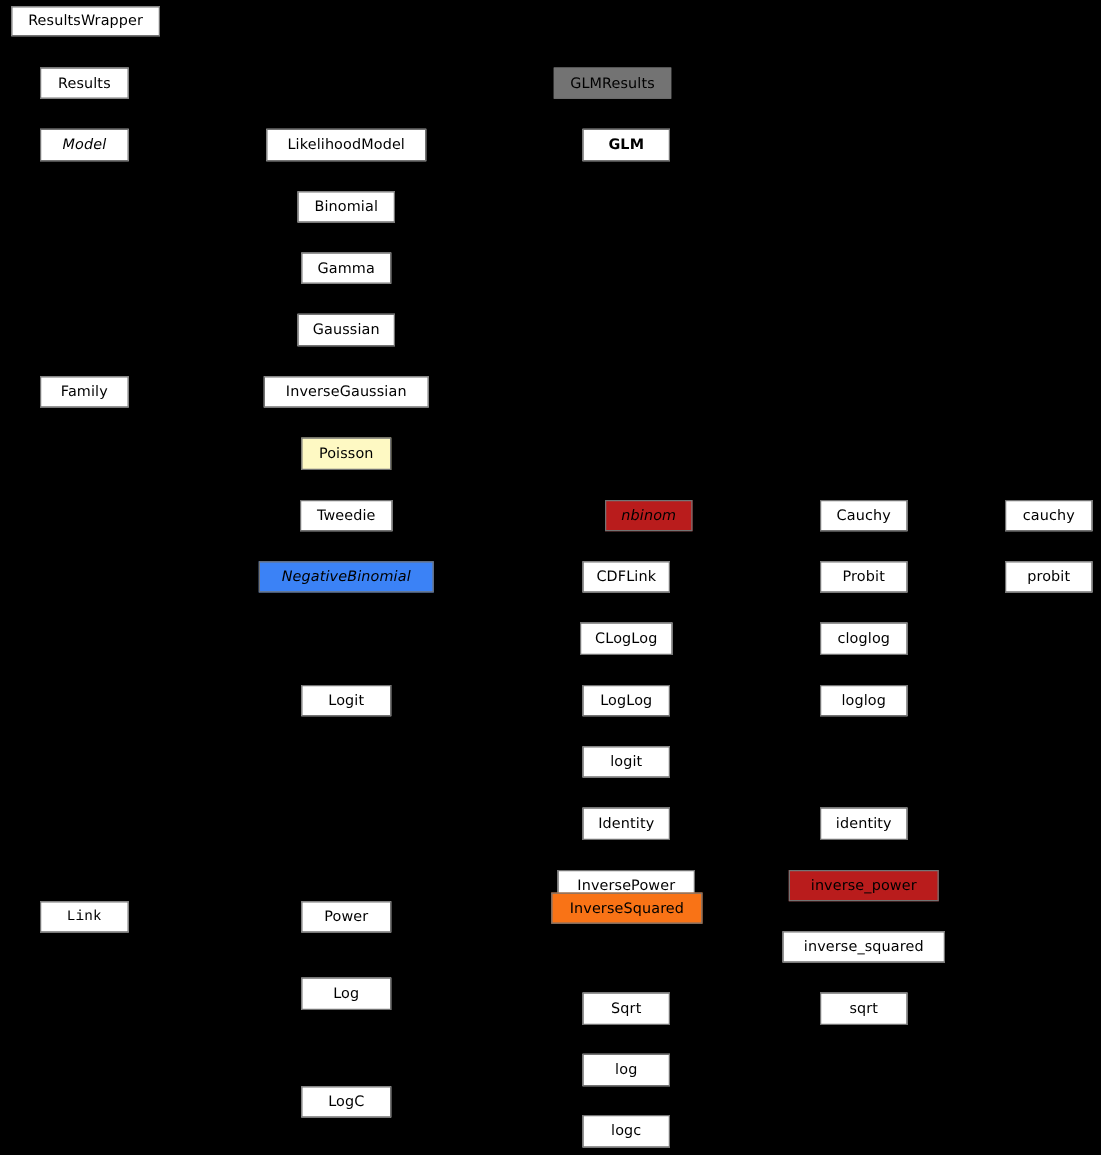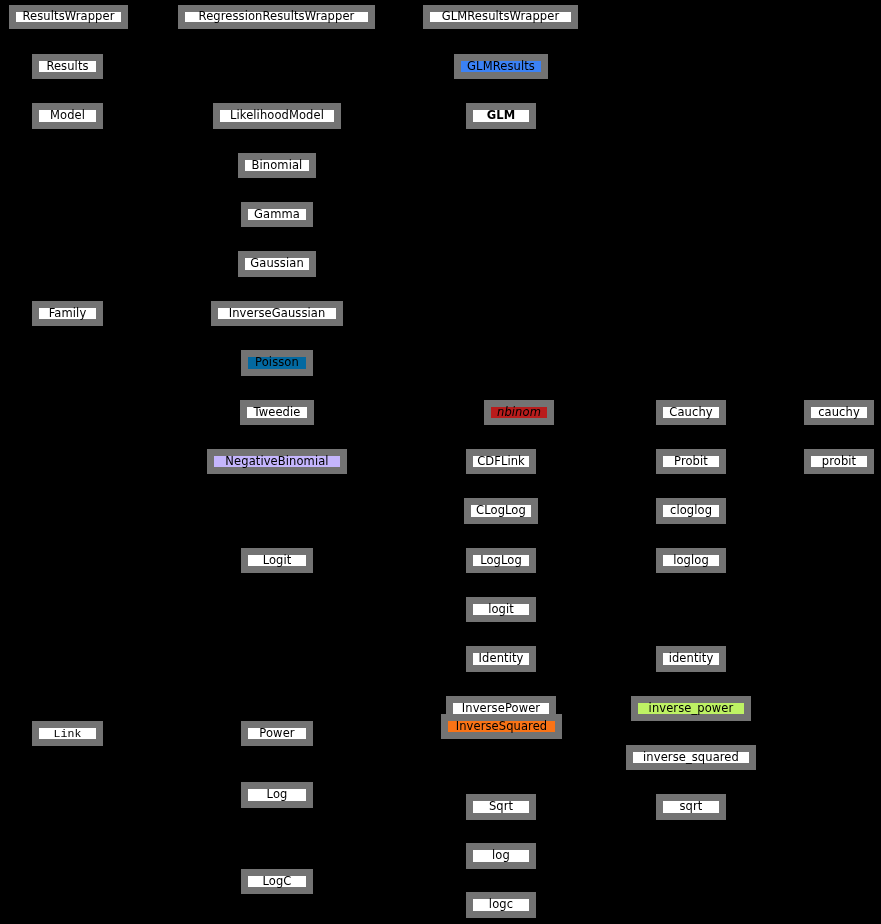--- a/index.html
+++ b/index.html
@@ -12,67 +12,65 @@
     width: 881px;
     height: 924px;
     background: #000000;
     overflow: hidden;
     font-family: "DejaVu Sans", sans-serif;
   }
   .node {
     position: absolute;
     box-sizing: border-box;
     background: #ffffff;
-    border: 7px solid #737373;
+    border: 1px solid #737373;
     color: #000000;
     font-size: 11.5px;
     line-height: 1;
     display: flex;
     align-items: center;
     justify-content: center;
     white-space: nowrap;
     letter-spacing: 0.1px;
   }
 </style>
 </head>
 <body>
 
 <div id="canvas" style="width: 881px; height: 924px; background: rgb(0, 0, 0);">
     <div class="node" style="left: 9px; top: 5px; width: 119px; height: 24px; background: rgb(255, 255, 255); color: rgb(0, 0, 0);">ResultsWrapper</div>
-    <div class="node" style="left: 178px; top: 5px; width: 197px; height: 24px; background: rgb(255, 255, 255); color: rgb(0, 0, 0);">RegressionResultsWrapper</div>
-    <div class="node" style="left: 423px; top: 5px; width: 155px; height: 24px; background: rgb(255, 255, 255); color: rgb(0, 0, 0);">GLMResultsWrapper</div>
     <div class="node" style="left: 32px; top: 54px; width: 71px; height: 25px; background: rgb(255, 255, 255); color: rgb(0, 0, 0);">Results</div>
-    <div class="node" style="left: 454px; top: 54px; width: 94px; height: 25px; background: #3b82f6; color: rgb(0, 0, 0);">GLMResults</div>
-    <div class="node" style="left: 32px; top: 103px; width: 71px; height: 26px; background: rgb(255, 255, 255); color: rgb(0, 0, 0);">Model</div>
+    <div class="node" style="left: 443px; top: 54px; width: 94px; height: 25px; background: #737373; color: rgb(0, 0, 0);">GLMResults</div>
+    <div class="node" style="left: 32px; top: 103px; width: 71px; height: 26px; background: rgb(255, 255, 255); color: rgb(0, 0, 0); font-style: italic;">Model</div>
     <div class="node" style="left: 213px; top: 103px; width: 128px; height: 26px; background: rgb(255, 255, 255); color: rgb(0, 0, 0);">LikelihoodModel</div>
     <div class="node" style="left: 466px; top: 103px; width: 70px; height: 26px; background: rgb(255, 255, 255); color: rgb(0, 0, 0); font-weight: bold;">GLM</div>
     <div class="node" style="left: 238px; top: 153px; width: 78px; height: 25px; background: rgb(255, 255, 255); color: rgb(0, 0, 0);">Binomial</div>
     <div class="node" style="left: 241px; top: 202px; width: 72px; height: 25px; background: rgb(255, 255, 255); color: rgb(0, 0, 0);">Gamma</div>
     <div class="node" style="left: 238px; top: 251px; width: 78px; height: 26px; background: rgb(255, 255, 255); color: rgb(0, 0, 0);">Gaussian</div>
     <div class="node" style="left: 32px; top: 301px; width: 71px; height: 25px; background: rgb(255, 255, 255); color: rgb(0, 0, 0);">Family</div>
     <div class="node" style="left: 211px; top: 301px; width: 132px; height: 25px; background: rgb(255, 255, 255); color: rgb(0, 0, 0);">InverseGaussian</div>
-    <div class="node" style="left: 241px; top: 350px; width: 72px; height: 26px; background: #0369a1; color: rgb(0, 0, 0);">Poisson</div>
+    <div class="node" style="left: 241px; top: 350px; width: 72px; height: 26px; background: #fef9c3; color: rgb(0, 0, 0);">Poisson</div>
     <div class="node" style="left: 240px; top: 400px; width: 74px; height: 25px; background: rgb(255, 255, 255); color: rgb(0, 0, 0);">Tweedie</div>
     <div class="node" style="left: 484px; top: 400px; width: 70px; height: 25px; background: #b91c1c; color: rgb(0, 0, 0); font-style: italic;">nbinom</div>
     <div class="node" style="left: 656px; top: 400px; width: 70px; height: 25px; background: rgb(255, 255, 255); color: rgb(0, 0, 0);">Cauchy</div>
     <div class="node" style="left: 804px; top: 400px; width: 70px; height: 25px; background: rgb(255, 255, 255); color: rgb(0, 0, 0);">cauchy</div>
-    <div class="node" style="left: 207px; top: 449px; width: 140px; height: 25px; background: #c4b5fd; color: rgb(0, 0, 0);">NegativeBinomial</div>
+    <div class="node" style="left: 207px; top: 449px; width: 140px; height: 25px; background: #3b82f6; color: rgb(0, 0, 0); font-style: italic;">NegativeBinomial</div>
     <div class="node" style="left: 466px; top: 449px; width: 70px; height: 25px; background: rgb(255, 255, 255); color: rgb(0, 0, 0);">CDFLink</div>
     <div class="node" style="left: 656px; top: 449px; width: 70px; height: 25px; background: rgb(255, 255, 255); color: rgb(0, 0, 0);">Probit</div>
     <div class="node" style="left: 804px; top: 449px; width: 70px; height: 25px; background: rgb(255, 255, 255); color: rgb(0, 0, 0);">probit</div>
     <div class="node" style="left: 464px; top: 498px; width: 74px; height: 26px; background: rgb(255, 255, 255); color: rgb(0, 0, 0);">CLogLog</div>
     <div class="node" style="left: 656px; top: 498px; width: 70px; height: 26px; background: rgb(255, 255, 255); color: rgb(0, 0, 0);">cloglog</div>
     <div class="node" style="left: 241px; top: 548px; width: 72px; height: 25px; background: rgb(255, 255, 255); color: rgb(0, 0, 0);">Logit</div>
     <div class="node" style="left: 466px; top: 548px; width: 70px; height: 25px; background: rgb(255, 255, 255); color: rgb(0, 0, 0);">LogLog</div>
     <div class="node" style="left: 656px; top: 548px; width: 70px; height: 25px; background: rgb(255, 255, 255); color: rgb(0, 0, 0);">loglog</div>
     <div class="node" style="left: 466px; top: 597px; width: 70px; height: 25px; background: rgb(255, 255, 255); color: rgb(0, 0, 0);">logit</div>
     <div class="node" style="left: 466px; top: 646px; width: 70px; height: 26px; background: rgb(255, 255, 255); color: rgb(0, 0, 0);">Identity</div>
     <div class="node" style="left: 656px; top: 646px; width: 70px; height: 26px; background: rgb(255, 255, 255); color: rgb(0, 0, 0);">identity</div>
     <div class="node" style="left: 446px; top: 696px; width: 110px; height: 25px; background: rgb(255, 255, 255); color: rgb(0, 0, 0);">InversePower</div>
-    <div class="node" style="left: 631px; top: 696px; width: 120px; height: 25px; background: #bef264; color: rgb(0, 0, 0);">inverse_power</div>
+    <div class="node" style="left: 631px; top: 696px; width: 120px; height: 25px; background: #b91c1c; color: rgb(0, 0, 0);">inverse_power</div>
     <div class="node" style="left: 32px; top: 721px; width: 71px; height: 25px; background: rgb(255, 255, 255); color: rgb(0, 0, 0); font-family: Liberation Mono, monospace;">Link</div>
     <div class="node" style="left: 241px; top: 721px; width: 72px; height: 25px; background: rgb(255, 255, 255); color: rgb(0, 0, 0);">Power</div>
     <div class="node" style="left: 441px; top: 714px; width: 121px; height: 25px; background: #f97316; color: rgb(0, 0, 0);">InverseSquared</div>
     <div class="node" style="left: 626px; top: 745px; width: 130px; height: 25px; background: rgb(255, 255, 255); color: rgb(0, 0, 0);">inverse_squared</div>
     <div class="node" style="left: 241px; top: 782px; width: 72px; height: 26px; background: rgb(255, 255, 255); color: rgb(0, 0, 0);">Log</div>
     <div class="node" style="left: 466px; top: 794px; width: 70px; height: 26px; background: rgb(255, 255, 255); color: rgb(0, 0, 0);">Sqrt</div>
     <div class="node" style="left: 656px; top: 794px; width: 70px; height: 26px; background: rgb(255, 255, 255); color: rgb(0, 0, 0);">sqrt</div>
     <div class="node" style="left: 466px; top: 843px; width: 70px; height: 26px; background: rgb(255, 255, 255); color: rgb(0, 0, 0);">log</div>
     <div class="node" style="left: 241px; top: 869px; width: 72px; height: 25px; background: rgb(255, 255, 255); color: rgb(0, 0, 0);">LogC</div>
     <div class="node" style="left: 466px; top: 892px; width: 70px; height: 26px; background: rgb(255, 255, 255); color: rgb(0, 0, 0);">logc</div>

